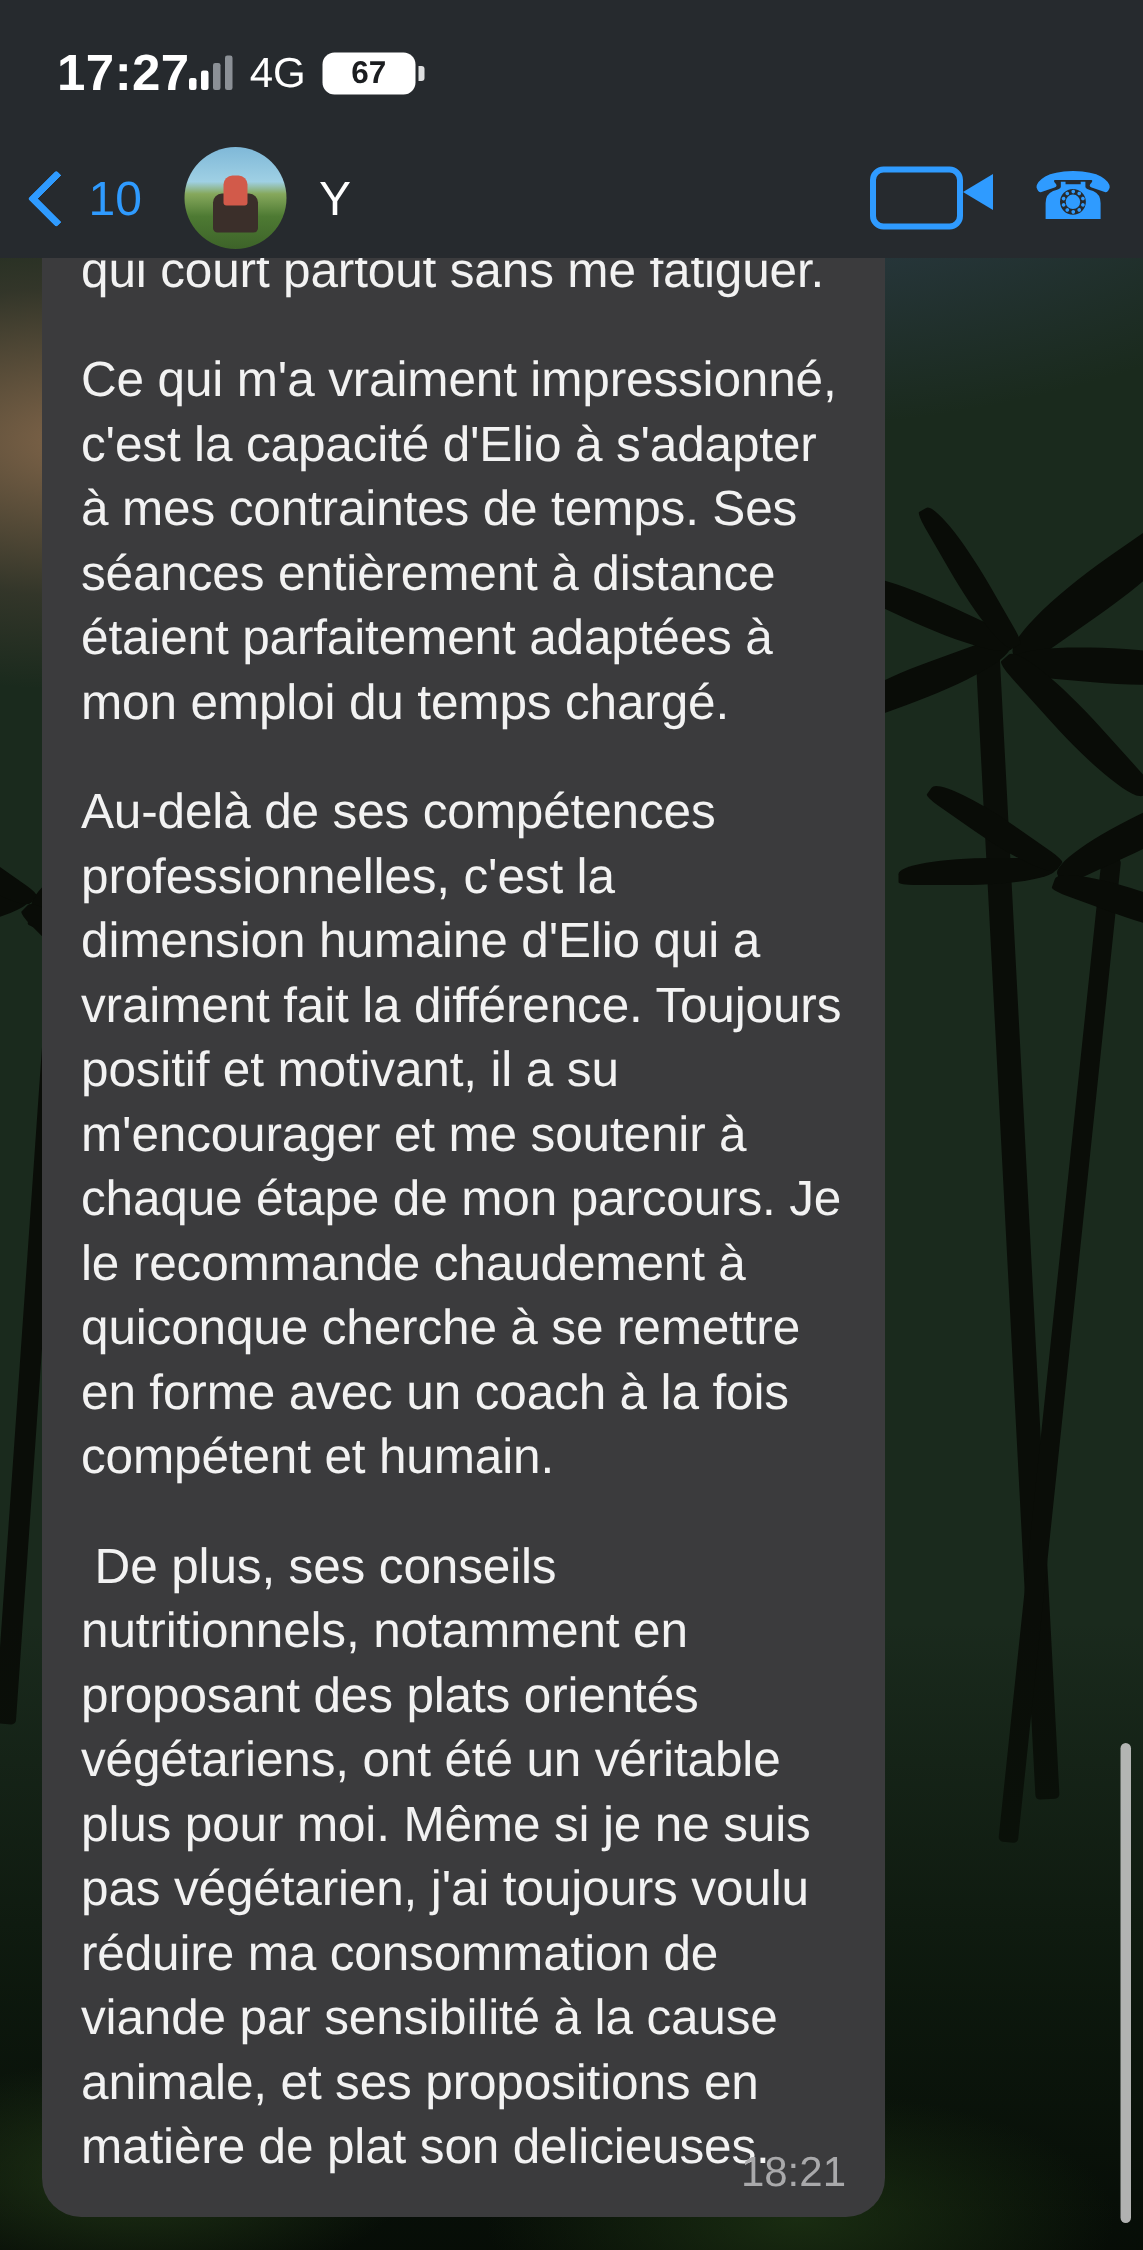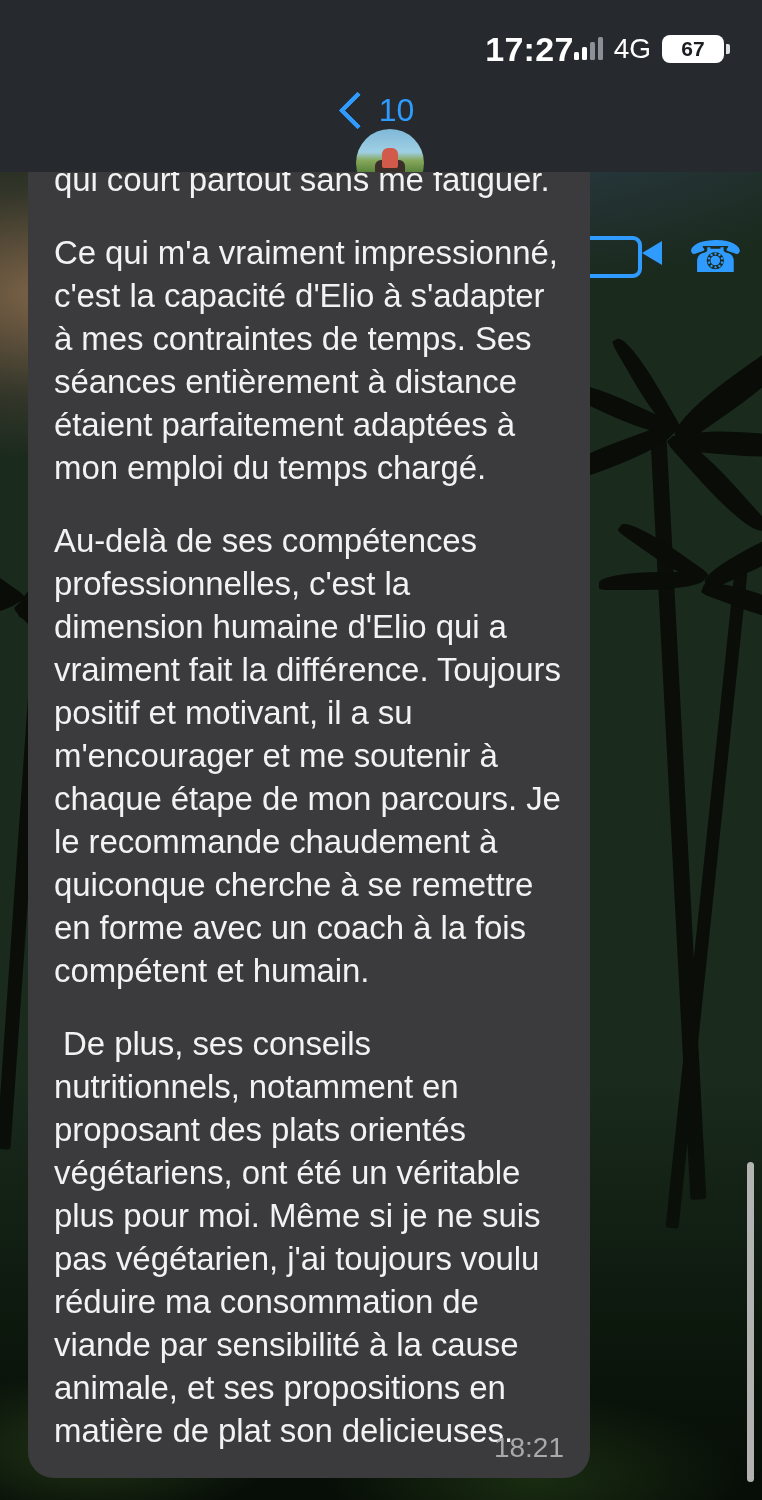--- a/index.html
+++ b/index.html
@@ -80,21 +80,21 @@
 
   
   .status-bar {
     position: absolute;
     top: 0; left: 0; right: 0;
     height: 92px;
     background: #262a2e;
     color: #fff;
     display: flex;
     align-items: center;
-    justify-content: flex-end;
+    justify-content: flex-start;
     padding: 0 38px;
     box-sizing: border-box;
   }
   .status-time {
     font-size: 34px;
     font-weight: bold;
     letter-spacing: 0.3px;
     margin-top: 6px;
   }
   .status-right {
@@ -153,21 +153,20 @@
   
   .nav-bar {
     position: absolute;
     top: 92px; left: 0; right: 0;
     height: 80px;
     background: #262a2e;
     display: flex;
     align-items: center;
     padding: 0 28px 0 18px;
     box-sizing: border-box;
-    flex-direction: column;
   }
   .back-group {
     display: flex;
     align-items: center;
     gap: 8px;
     color: #2f9bff;
   }
   .chevron {
     width: 22px;
     height: 22px;

